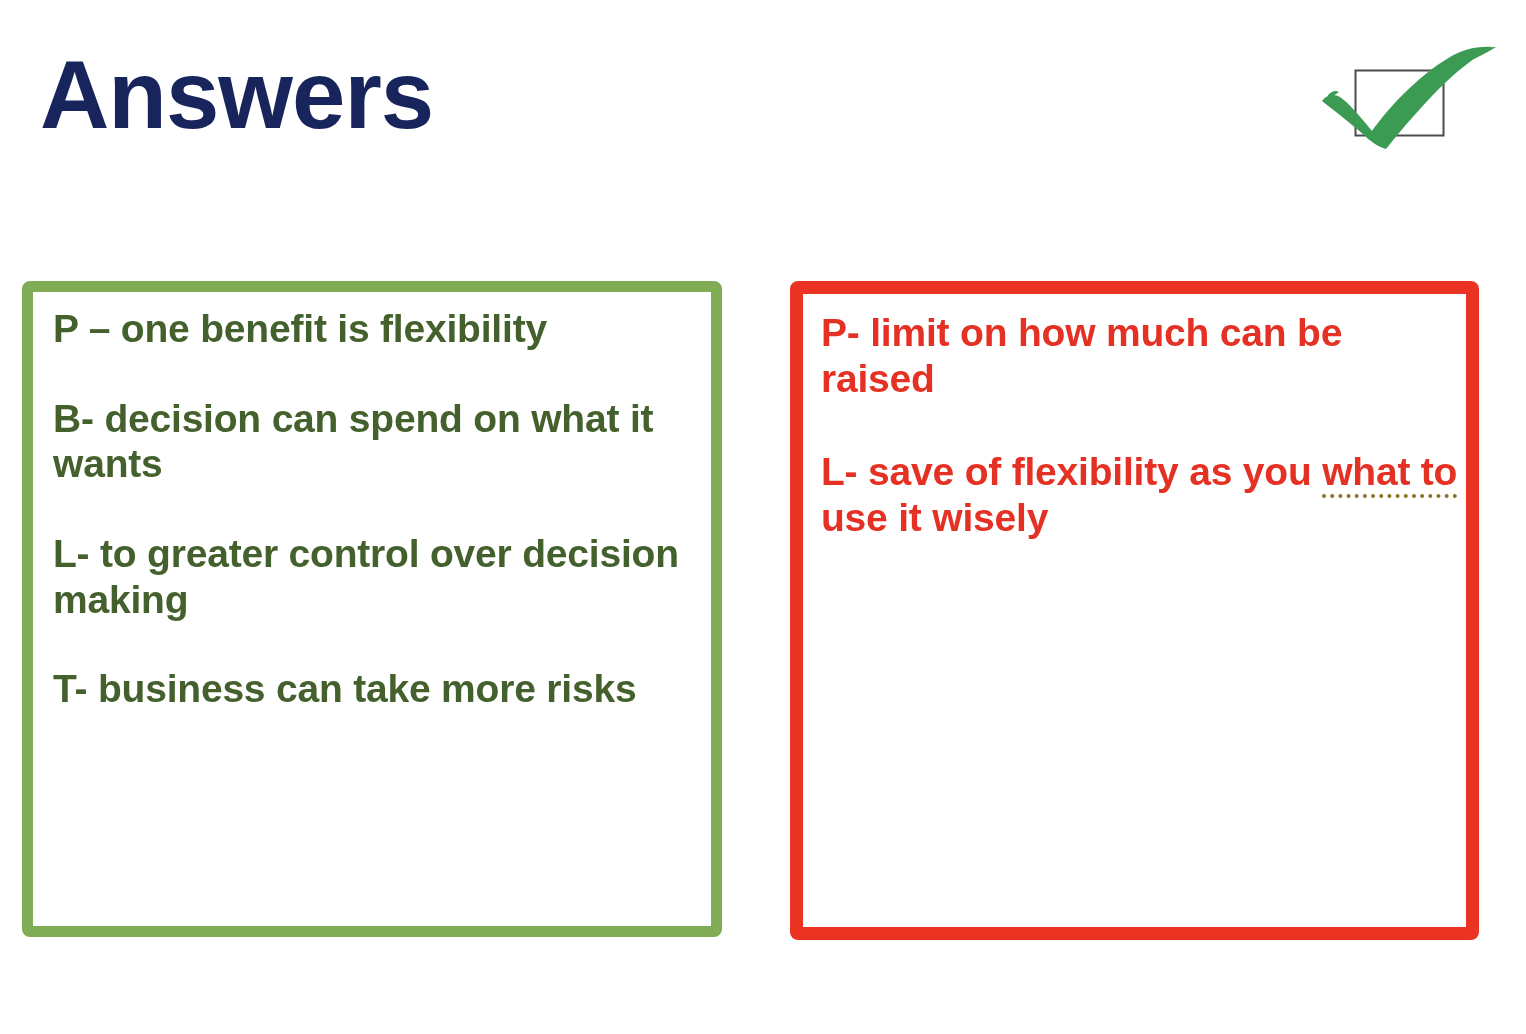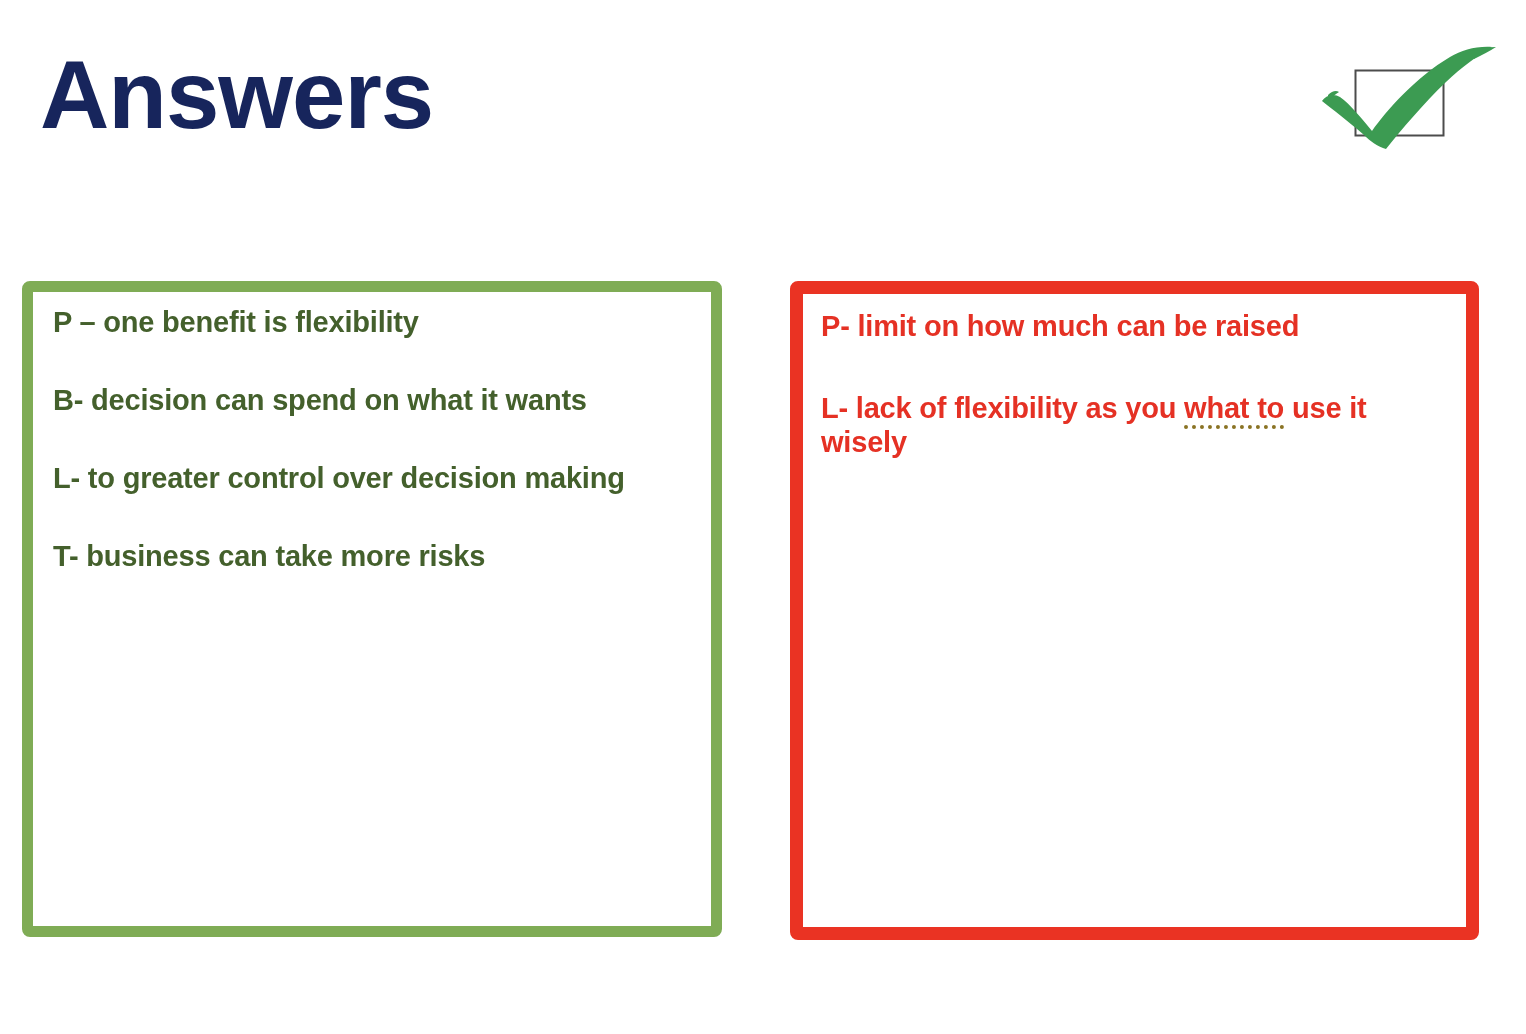--- a/index.html
+++ b/index.html
@@ -66,21 +66,21 @@
     height: 659px;
     border-width: 13px;
     border-color: #ea3323;
   }
 
   .box-inner {
     padding: 14px 8px 0 20px;
   }
 
   .answer-line {
-    font-size: 29px;
+    font-size: 39px;
     font-weight: bold;
     line-height: 1.17;
     margin: 0 0 44px 0;
     letter-spacing: -0.2px;
   }
   .answer-line:last-child {
     margin-bottom: 0;
   }
 
   #box-advantages .answer-line {
@@ -127,16 +127,16 @@
     <p class="answer-line">T- business can take more risks</p>
   </div>
 </div>
 
 <div class="answer-box" id="box-disadvantages">
   <div class="box-inner">
     <p class="answer-line">
       <span>P- limit on how much can be raised</span>
     </p>
     <p class="answer-line">
-      <span>L- lack of flexibility as you </span><span class="grammar-mark">what to</span><span> use it wisely</span>
+      <span>L- save of flexibility as you </span><span class="grammar-mark">what to</span><span> use it wisely</span>
     </p>
   </div>
 </div>
 
 </body></html>

